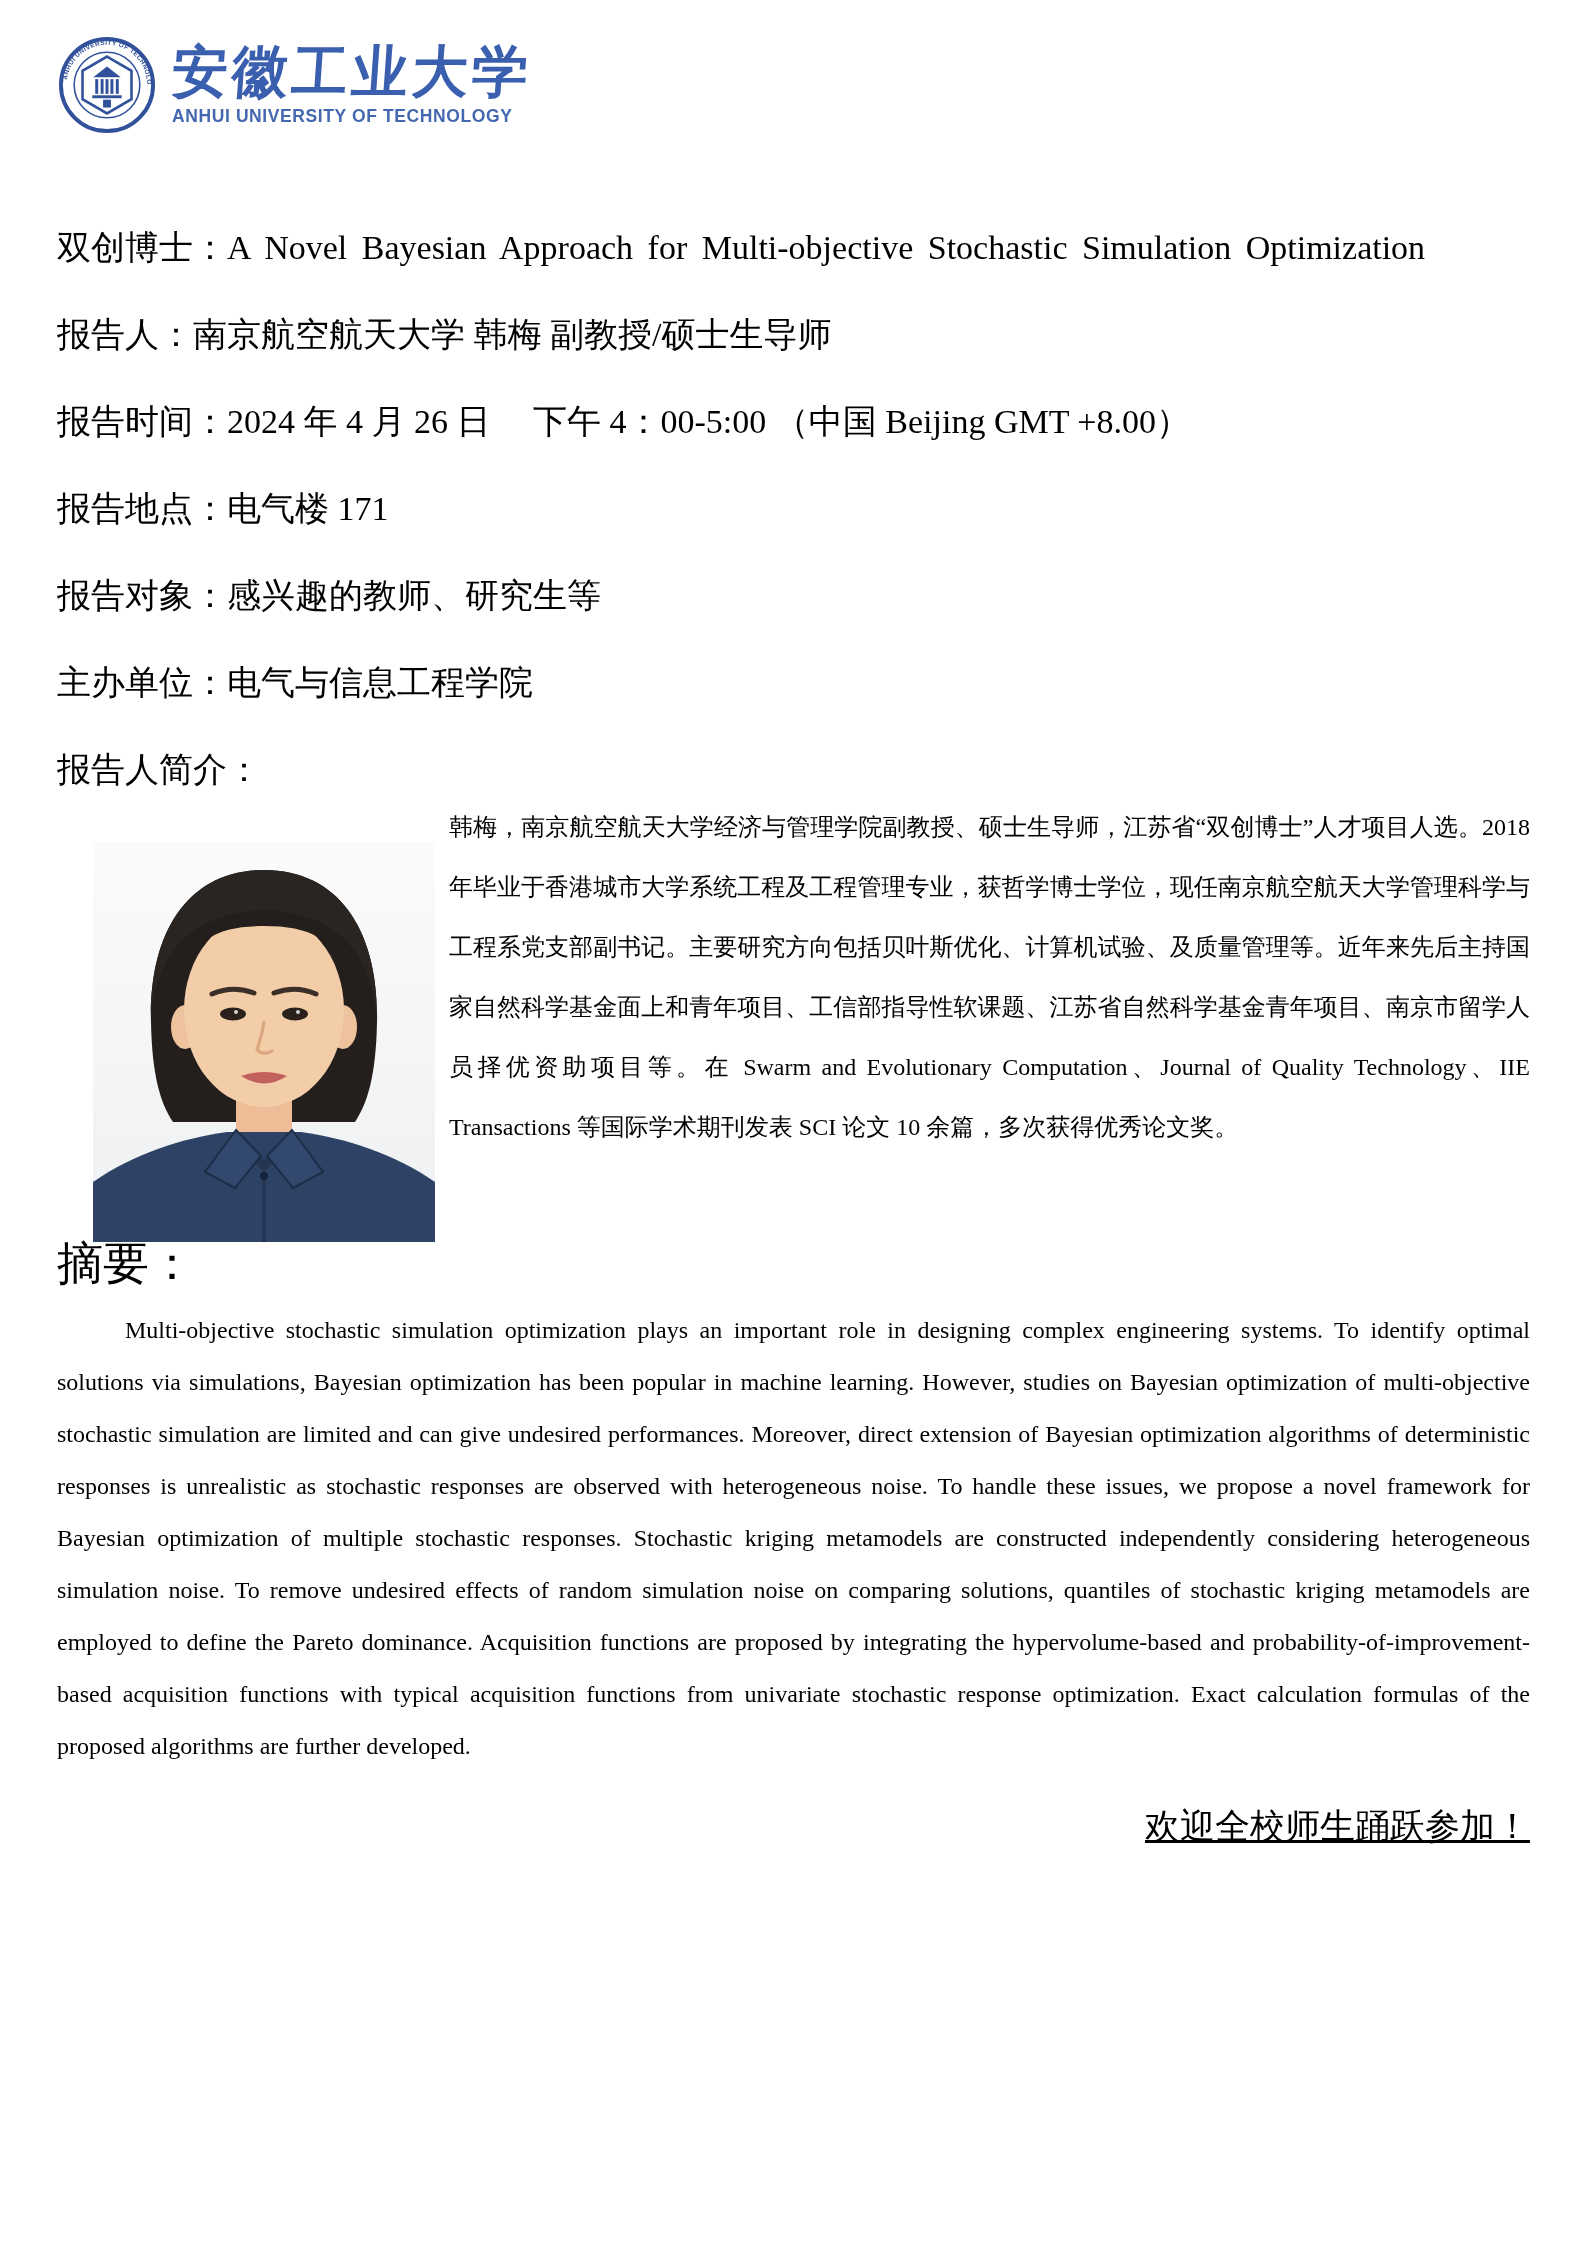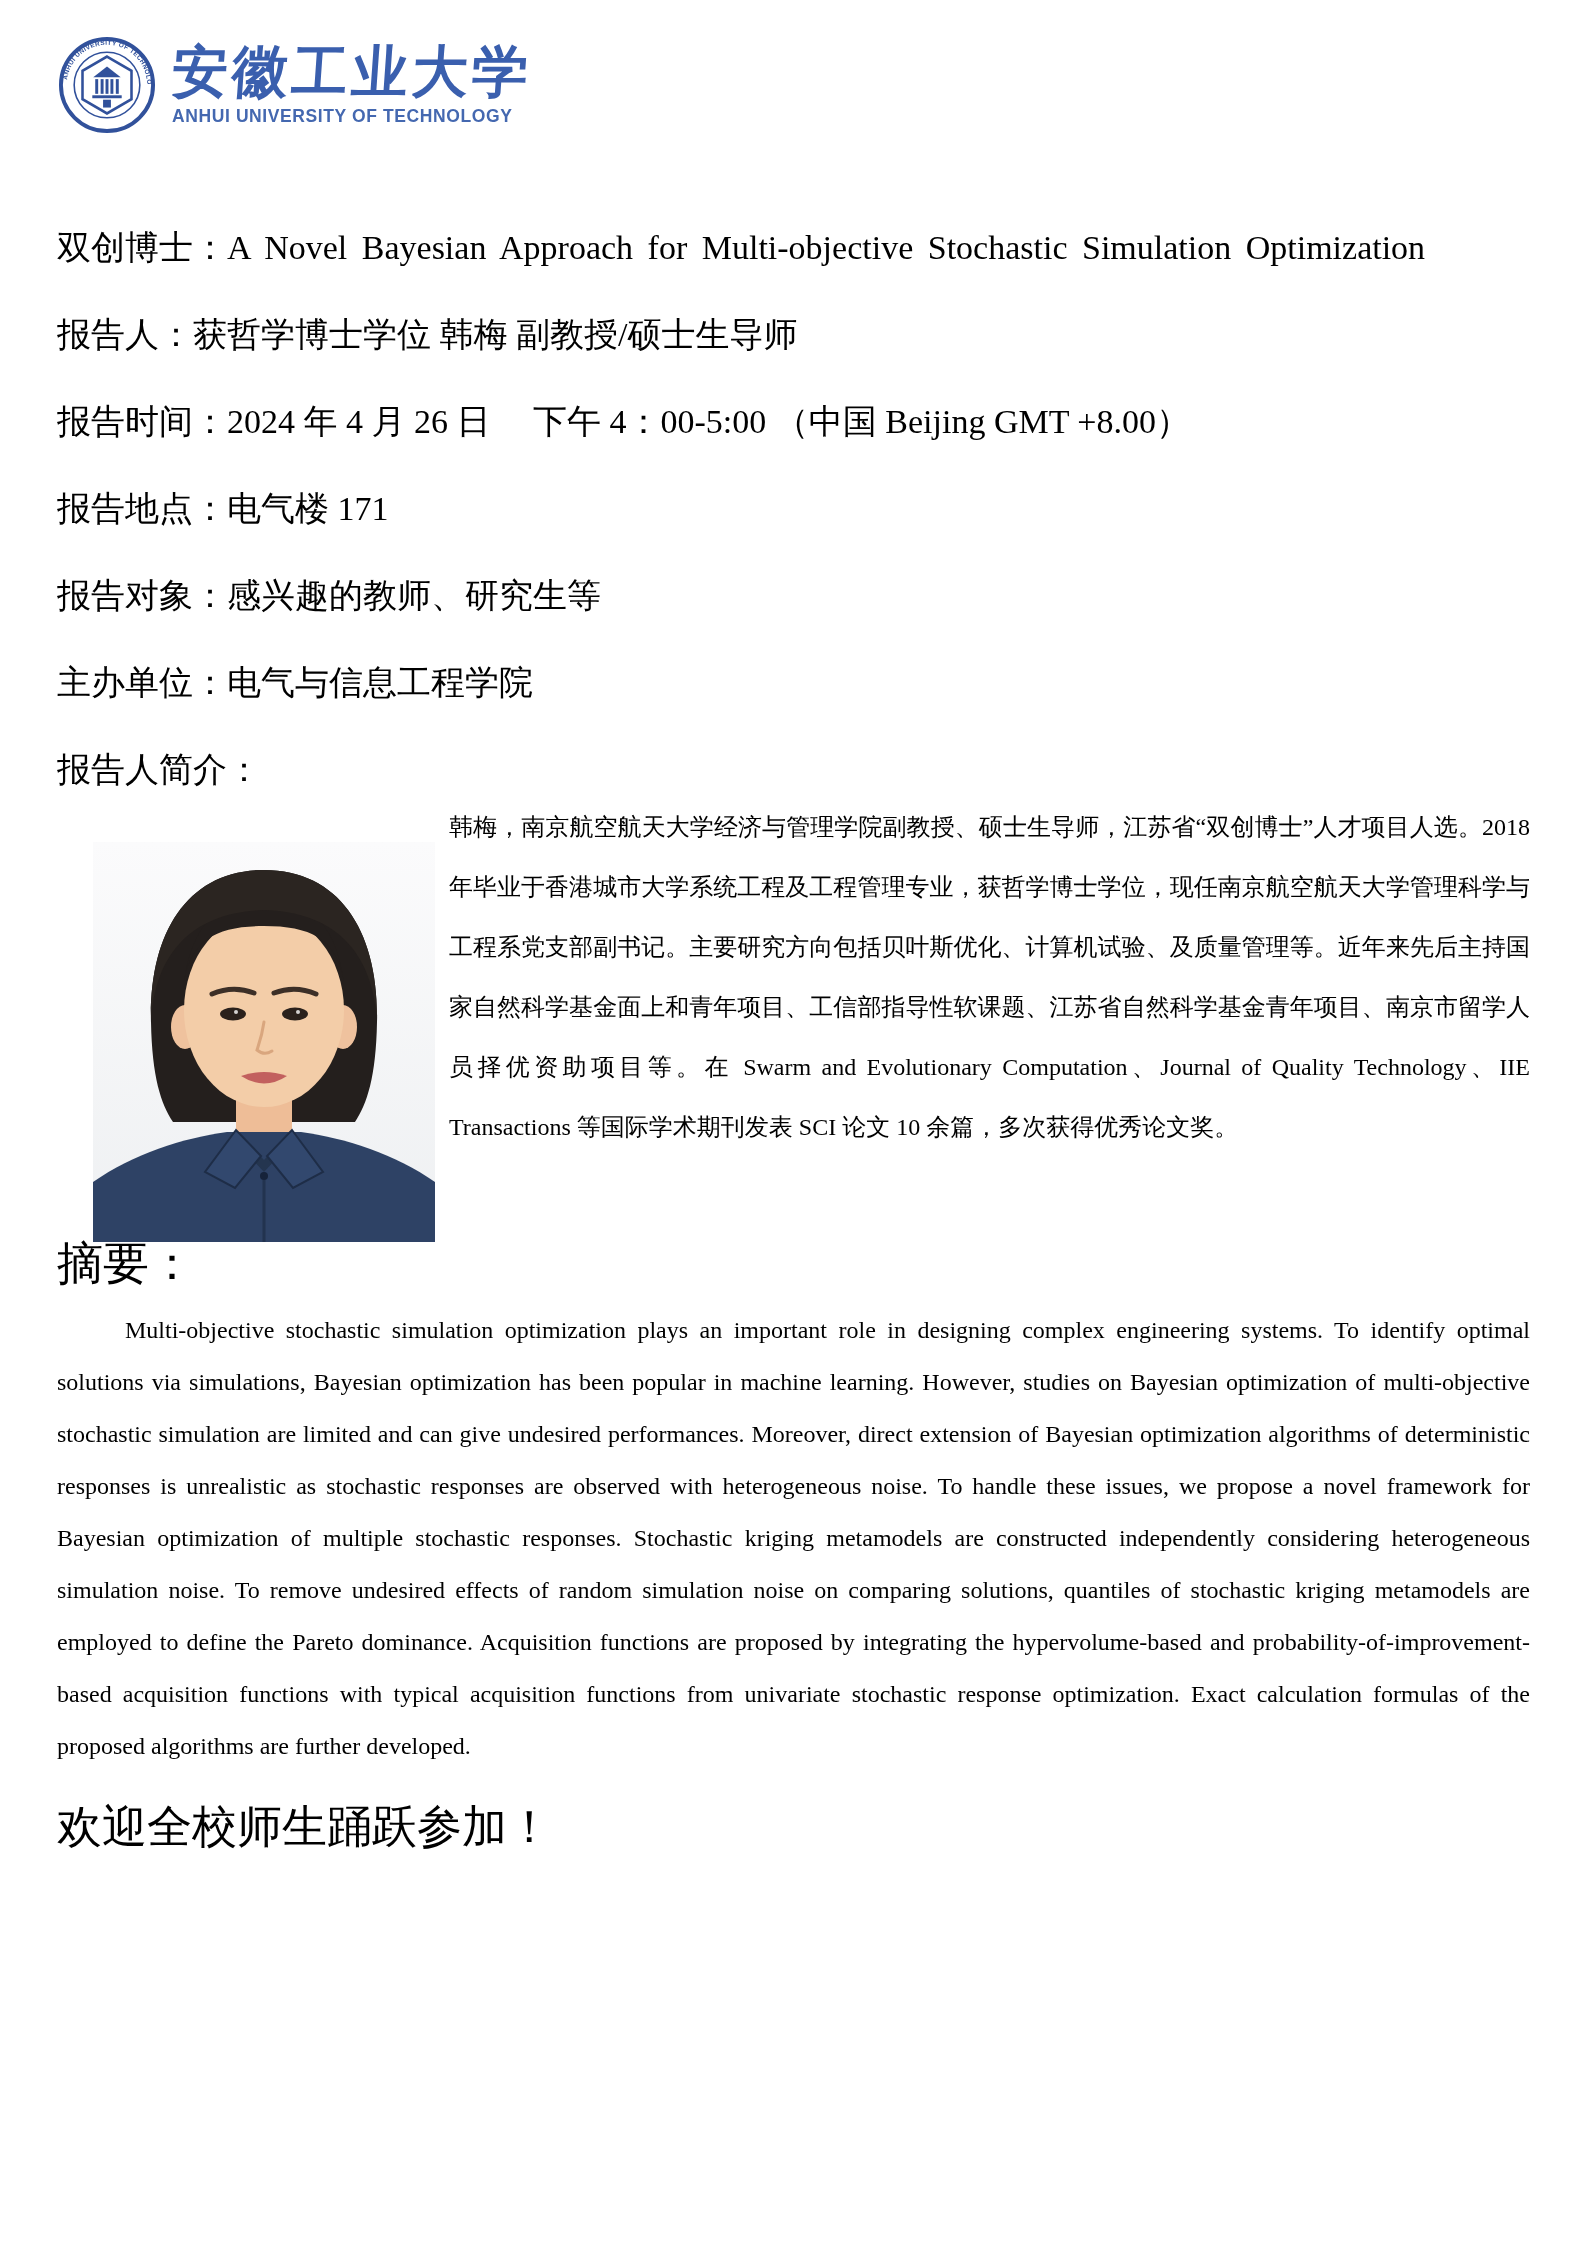--- a/index.html
+++ b/index.html
@@ -53,23 +53,24 @@
     font-size:46px; line-height:44px;
     margin:30px 0 18px 0;
   }
   .abstract-text {
     font-size:24px; line-height:52px;
     text-align:justify;
     text-indent:68px;
     margin:0;
   }
   .closing {
-    font-size:45px; line-height:46px;
-    text-align:left;
+    font-size:35px; line-height:46px;
+    text-align:right;
     margin:32px 0 0 0;
+    text-decoration:underline;
   }
 </style>
 </head>
 <body>
 
 <div class="page">
 
   <div class="header">
     <svg class="seal" viewBox="0 0 100 100" aria-hidden="true">
       <circle cx="50" cy="50" r="47" fill="none" stroke="#31519b" stroke-width="4"></circle>
@@ -93,21 +94,21 @@
     <div class="logo-text">
       <div class="logo-cn">安徽工业大学</div>
       <div class="logo-en">ANHUI UNIVERSITY OF TECHNOLOGY</div>
     </div>
   </div>
 
   <div class="main">
 
     <p class="info-line title-line"><span>双创博士：</span><span>A Novel Bayesian Approach for Multi-objective Stochastic Simulation Optimization</span></p>
 
-    <p class="info-line"><span>报告人：</span><span>获哲学博士学位 韩梅 副教授/硕士生导师</span></p>
+    <p class="info-line"><span>报告人：</span><span>南京航空航天大学 韩梅 副教授/硕士生导师</span></p>
 
     <p class="info-line"><span>报告时间：</span><span>2024 年 4 月 26 日　 下午 4：00-5:00 （中国 Beijing GMT +8.00）</span></p>
 
     <p class="info-line"><span>报告地点：</span><span>电气楼 171</span></p>
 
     <p class="info-line"><span>报告对象：</span><span>感兴趣的教师、研究生等</span></p>
 
     <p class="info-line"><span>主办单位：</span><span>电气与信息工程学院</span></p>
 
     <p class="info-line bio-heading">报告人简介：</p>

